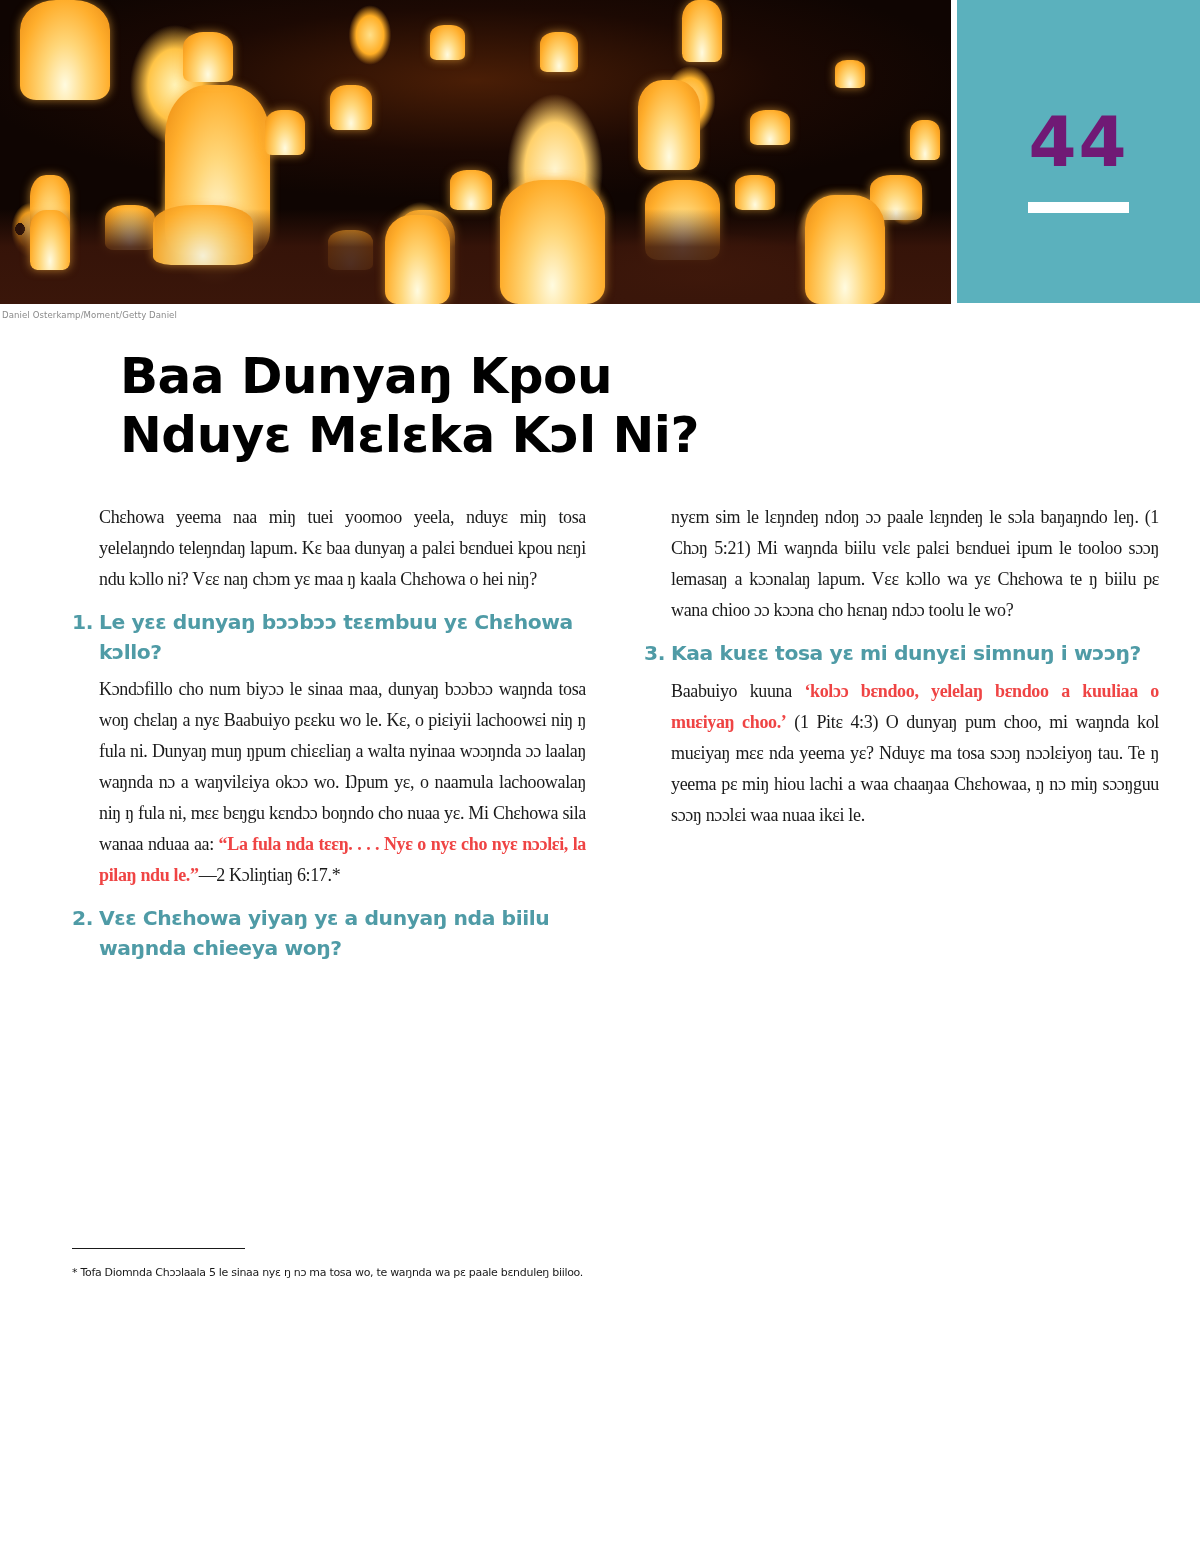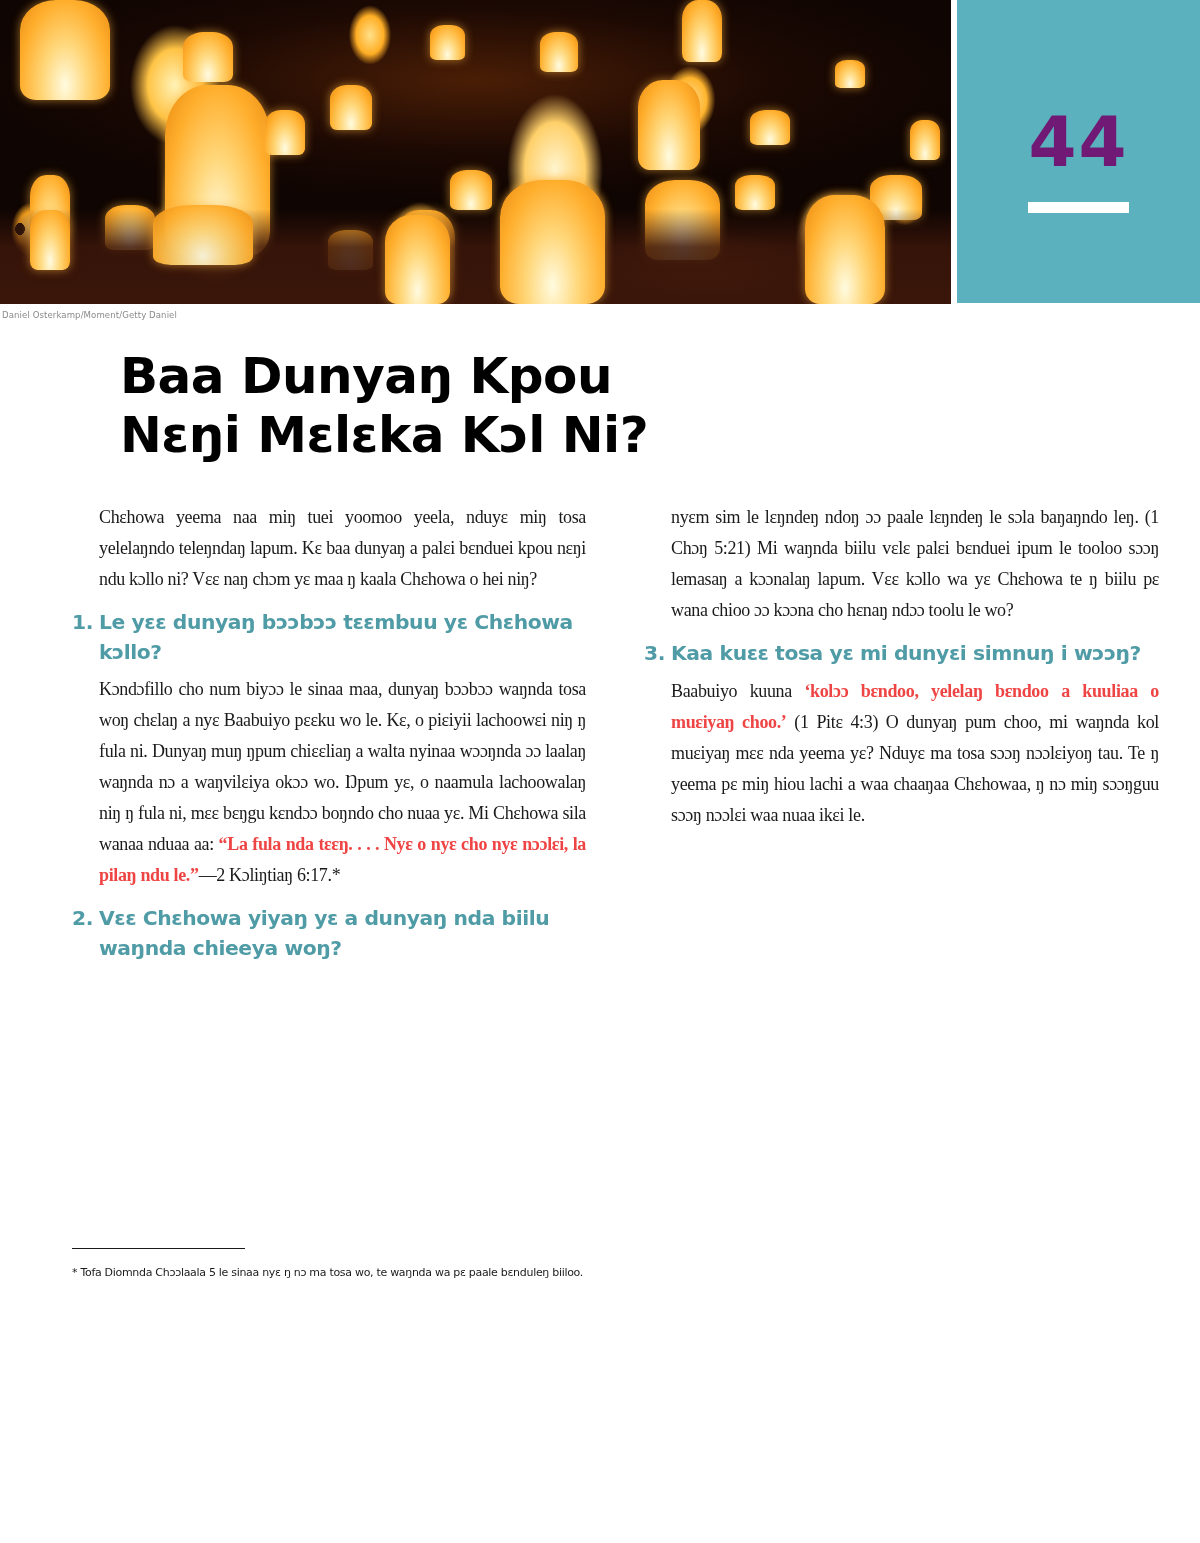--- a/index.html
+++ b/index.html
@@ -120,21 +120,21 @@
 
 <div class="photo-credit">Daniel Osterkamp/Moment/Getty Daniel</div>
 
 <div class="lesson-box">
   <div class="lesson-number">44</div>
   <div class="lesson-rule"></div>
 </div>
 
 <h1 class="page-title">
   <span>Baa Dunyaŋ Kpou</span><br>
-  <span>Nɛŋi Mɛlɛka Kɔl Ni?</span>
+  <span>Nduyɛ Mɛlɛka Kɔl Ni?</span>
 </h1>
 
 <div class="col col-left">
   <p class="para">Chɛhowa yeema naa miŋ tuei yoomoo yeela, nduyɛ miŋ tosa yelelaŋndo teleŋndaŋ lapum. Kɛ baa dunyaŋ a palɛi bɛnduei kpou nɛŋi ndu kɔllo ni? Vɛɛ naŋ chɔm yɛ maa ŋ kaala Chɛhowa o hei niŋ?</p>
 
   <div class="q">
     <span class="num">1.</span>
     <span class="txt">Le yɛɛ dunyaŋ bɔɔbɔɔ tɛɛmbuu yɛ Chɛhowa kɔllo?</span>
   </div>
   <p class="para"><span>Kɔndɔfillo cho num biyɔɔ le sinaa maa, dunyaŋ bɔɔbɔɔ waŋnda tosa woŋ chɛlaŋ a nyɛ Baabuiyo pɛɛku wo le. Kɛ, o piɛiyii lachoowɛi niŋ ŋ fula ni. Dunyaŋ muŋ ŋpum chiɛɛliaŋ a walta nyinaa wɔɔŋnda ɔɔ laalaŋ waŋnda nɔ a waŋvilɛiya okɔɔ wo. Ŋpum yɛ, o naamula lachoowalaŋ niŋ ŋ fula ni, mɛɛ bɛŋgu kɛndɔɔ boŋndo cho nuaa yɛ. Mi Chɛhowa sila wanaa nduaa aa: </span><b>“La fula nda tɛɛŋ. . . . Nyɛ o nyɛ cho nyɛ nɔɔlɛi, la pilaŋ ndu le.”</b><span>—2 Kɔliŋtiaŋ 6:17.*</span></p>

